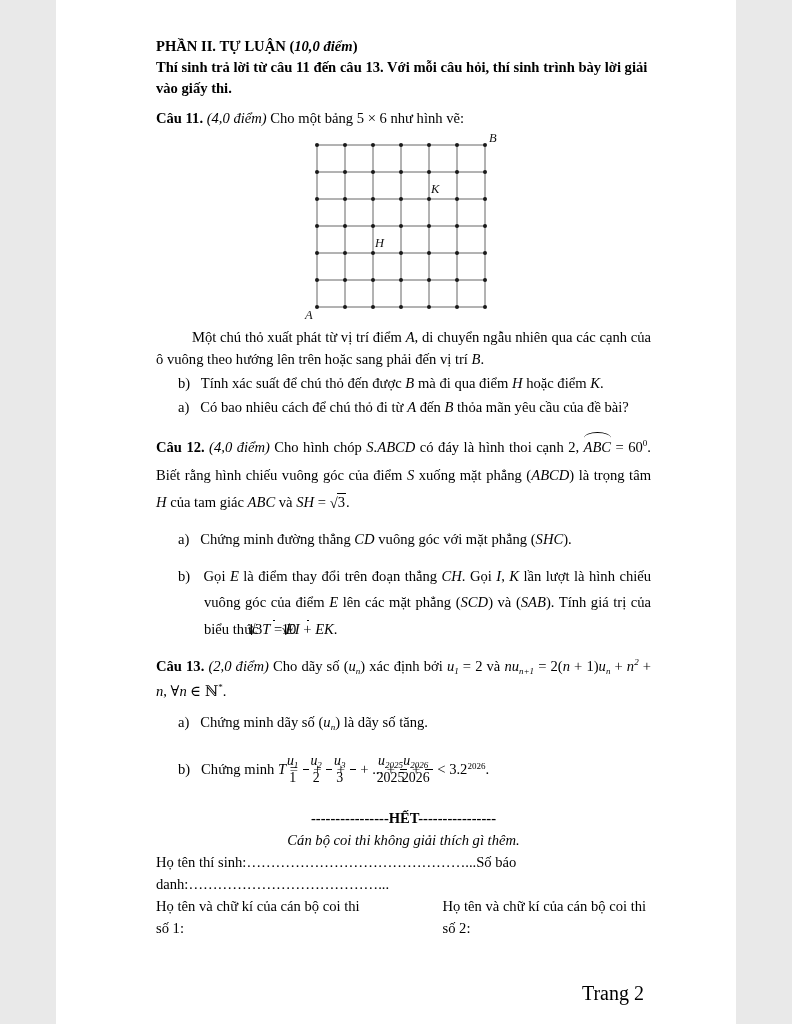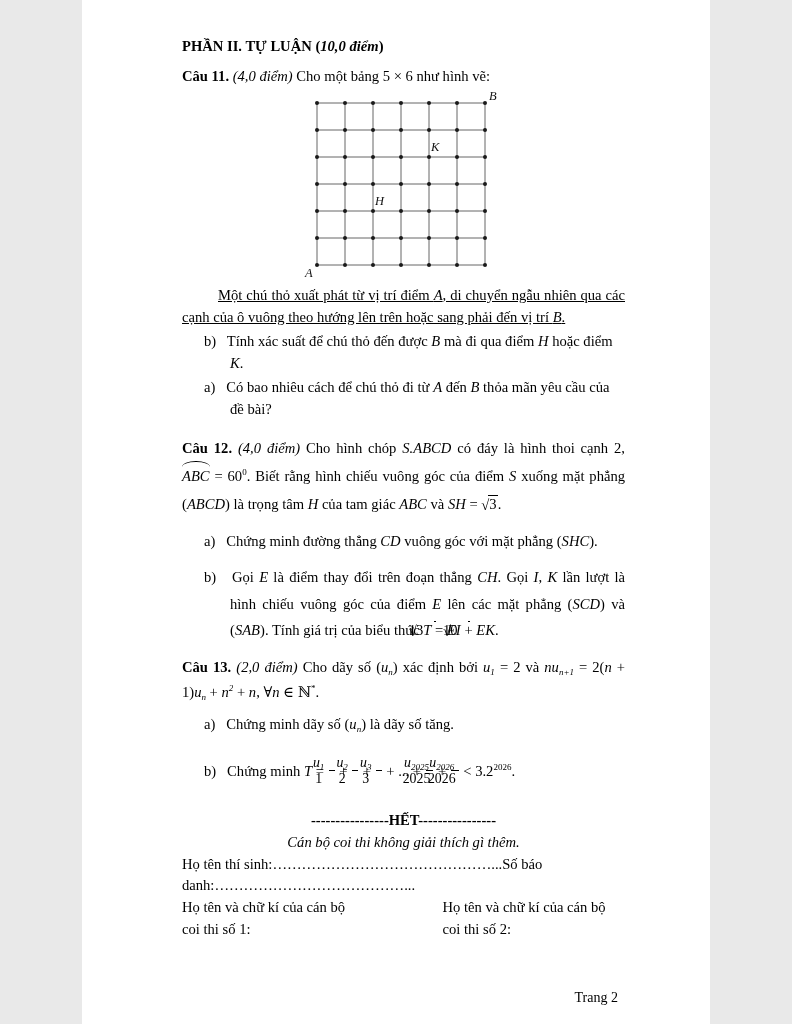--- a/index.html
+++ b/index.html
@@ -1,18 +1,18 @@
 <!DOCTYPE html>
 <html><head>
 <meta charset="utf-8">
 <style>
   html,body{margin:0;padding:0;background:#e9e9e9;}
   .page{
     position:relative;
-    width:628px;height:1024px;
+    width:680px;height:1024px;
     background:#ffffff;
     margin:0 auto;
     box-sizing:border-box;
     padding:36px 85px 0 100px;
     font-family:"Liberation Serif","DejaVu Serif",serif;
     font-size:14.6px;
     color:#000;
     line-height:1.5;
     overflow:hidden;
   }
@@ -22,47 +22,48 @@
   .just{text-align:justify;}
   .center{text-align:center;}
   sub{font-size:9px;vertical-align:-3px;line-height:0;}
   sup{font-size:9px;vertical-align:6px;line-height:0;}
   .head{line-height:1.45;}
   .q-title{margin-top:9px;}
   .q12-title{margin-top:15px;line-height:1.9;}
   .q13-title{margin-top:12px;line-height:1.7;}
   .fig{text-align:center;margin:3px 0 2px 0;}
   .fig svg{display:inline-block;vertical-align:top;}
-  .intro{text-indent:36px;margin-top:2px;text-decoration:underline;}
+  .intro{text-indent:36px;margin-top:2px;}
   .item{padding-left:48px;text-indent:-26px;margin:2px 0;}
   .item-sp{margin-top:12px;}
   .item-tall{margin:9px 0;padding-left:48px;text-indent:-26px;}
   .q12b{line-height:1.8;}
   .end-line{margin-top:4px;}
   .sign-line{margin-top:0;}
   .proctor{display:flex;margin-top:0;}
   .proctor .right{margin-left:78px;}
-  .footer{position:absolute;right:92px;bottom:16px;font-size:14px;text-align:right;}
+  .footer{position:absolute;right:92px;bottom:16px;font-size:20px;text-align:right;}
   
   .frac{display:inline-block;vertical-align:middle;text-align:center;line-height:1.12;font-size:0.95em;margin:12px 1px;transform:translateY(-2px);}
   .frac .num{display:block;padding:0 3px;border-bottom:1px solid #000;}
   .frac .den{display:block;padding:0 3px;}
   .sqrt{white-space:nowrap;display:inline-block;}
   .sqrt .rad{display:inline-block;transform:translateY(0.5px);}
   .sqrt .sqrt-arg{display:inline-block;border-top:1px solid #000;padding:0 1px;margin-left:-1px;line-height:1.2;}
   .arc{position:relative;display:inline-block;}
   .arc::before{content:"";position:absolute;top:-2px;left:0;right:0;height:5px;
     border-top:1.2px solid #000;border-radius:50% 50% 0 0/100% 100% 0 0;}
 </style>
 </head>
 <body>
 
 <div class="page">
 
   <p class="head"><span class="b">PHẦN II. TỰ LUẬN (</span><span class="b i">10,0 điểm</span><span class="b">)</span></p>
+  <p class="head"><span class="b">Thí sinh trả lời từ câu 11 đến câu 13. Với mỗi câu hỏi, thí sinh trình bày lời giải vào giấy thi.</span></p>
 
   <p class="q-title just"><span class="b">Câu 11. </span><span class="i">(4,0 điểm) </span><span>Cho một bảng </span><span>5 × 6</span><span> như hình vẽ:</span></p>
 
   <div class="fig">
     <svg width="202" height="192" viewBox="0 0 202 192">
         <line x1="14" y1="174" x2="14" y2="12" stroke="#555555" stroke-width="0.9"></line>
         <line x1="42" y1="174" x2="42" y2="12" stroke="#555555" stroke-width="0.9"></line>
         <line x1="70" y1="174" x2="70" y2="12" stroke="#555555" stroke-width="0.9"></line>
         <line x1="98" y1="174" x2="98" y2="12" stroke="#555555" stroke-width="0.9"></line>
         <line x1="126" y1="174" x2="126" y2="12" stroke="#555555" stroke-width="0.9"></line>

